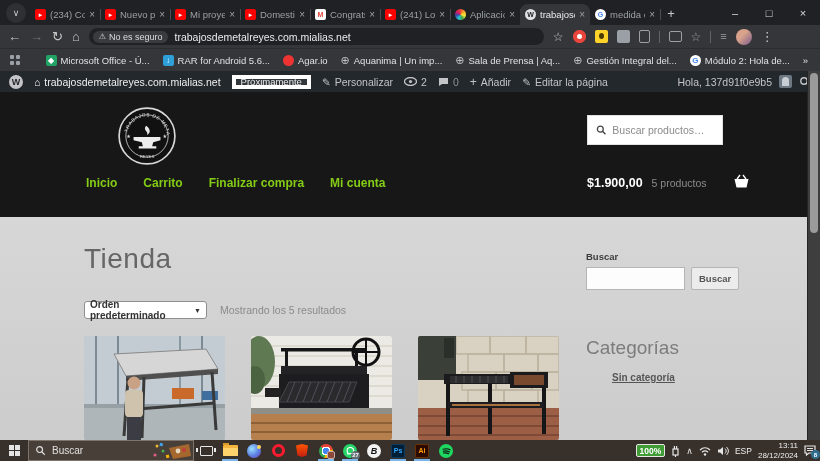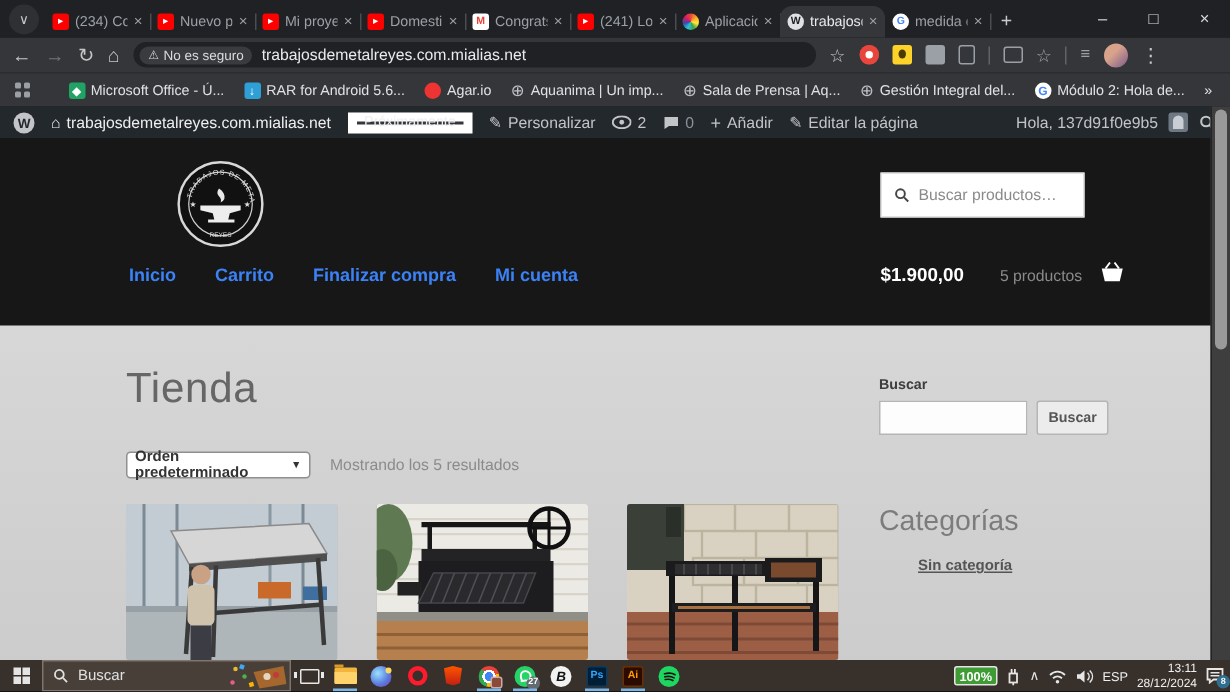--- a/index.html
+++ b/index.html
@@ -53,36 +53,36 @@
   .bm-agar { background:#e33; border-radius:50%; }
   .bm-globe { color:#bdc1c6; font-size:11px; }
   .bm-google { background:#fff; border-radius:50%; color:#4285f4; font-weight:bold; }
   .gridico { display:grid; grid-template-columns:4px 4px; grid-gap:1.5px; }
   .gridico i { width:4px; height:4px; background:#9aa0a6; border-radius:1px; }
 
   
   .wpbar { height:21px; background:#23282d; color:#c3c4c7; font-size:10.5px; display:flex; align-items:center; gap:11px; padding:0 9px; }
   .wp-logo { width:14px; height:14px; border-radius:50%; background:#c3c4c7; color:#23282d; font-weight:bold; font-size:9px; display:flex; align-items:center; justify-content:center; }
   .wp-site { display:flex; align-items:center; gap:4px; color:#eee; }
-  .wp-badge { border:6px solid #ffffff; padding:0 5px; height:14px; display:flex; align-items:center; color:#eee; font-size:9.5px; background:#32373c;text-align:right; }
+  .wp-badge { border:4px solid #ffffff; padding:0 5px; height:14px; display:flex; align-items:center; color:#eee; font-size:9.5px; background:#32373c;text-align:right; }
   .wp-item { display:flex; align-items:center; gap:4px; }
   .wp-right { margin-left:auto; display:flex; align-items:center; gap:7px; }
   .wp-avatar { width:13px; height:13px; background:#6d7882; border-radius:2px; position:relative; overflow:hidden; }
   .wp-avatar::after{content:"";position:absolute;left:3px;top:2px;width:7px;height:9px;border-radius:4px 4px 0 0;background:#c8ced3;}
   .ico-svg { display:block; }
 
   
   .siteheader { height:125px; background:#171717; position:relative; }
   .logo-wrap { position:absolute; left:116px; top:13px; }
   .hsearch { position:absolute; left:587px; top:23px; width:136px; height:30px; background:#fff; border:1px solid #e2e2e2; display:flex; align-items:center; gap:6px; padding:0 8px; }
   .hsearch input { border:0; outline:0; width:100%; font-size:10.5px; color:#444; background:transparent; }
   .hsearch input::placeholder { color:#8a8a8a; }
   .mainnav { position:absolute; left:86px; top:84px; display:flex; gap:26px; }
-  .mainnav span { color:#3b82f6; font-size:12px; font-weight:bold; }
-  .cartline { position:absolute; left:587px; top:84px; display:flex; align-items:baseline; gap:24px; }
+  .mainnav span { color:#84cc16; font-size:12px; font-weight:bold; }
+  .cartline { position:absolute; left:587px; top:84px; display:flex; align-items:baseline; gap:9px; }
   .cart-total { color:#fff; font-size:12.5px; font-weight:bold; }
   .cart-count { color:#8b8b8b; font-size:10.5px; }
   .basket { position:absolute; left:733px; top:82px; }
 
   
   .content { height:223px; background:linear-gradient(#d7d7d7,#cccccc); position:relative; }
   .shop-title { position:absolute; left:84px; top:26px; font-size:28px; font-weight:300; color:#666; letter-spacing:.5px; }
   .sortrow { position:absolute; left:84px; top:84px; display:flex; align-items:center; gap:13px; }
   .sortsel { width:123px; height:18px; background:#fff; border:1px solid #8f8f8f; border-radius:3px; display:flex; align-items:center; justify-content:space-between; padding:0 5px; font-size:10px; font-weight:bold; color:#333; }
   .sortsel .car { font-size:7px; color:#333; }

